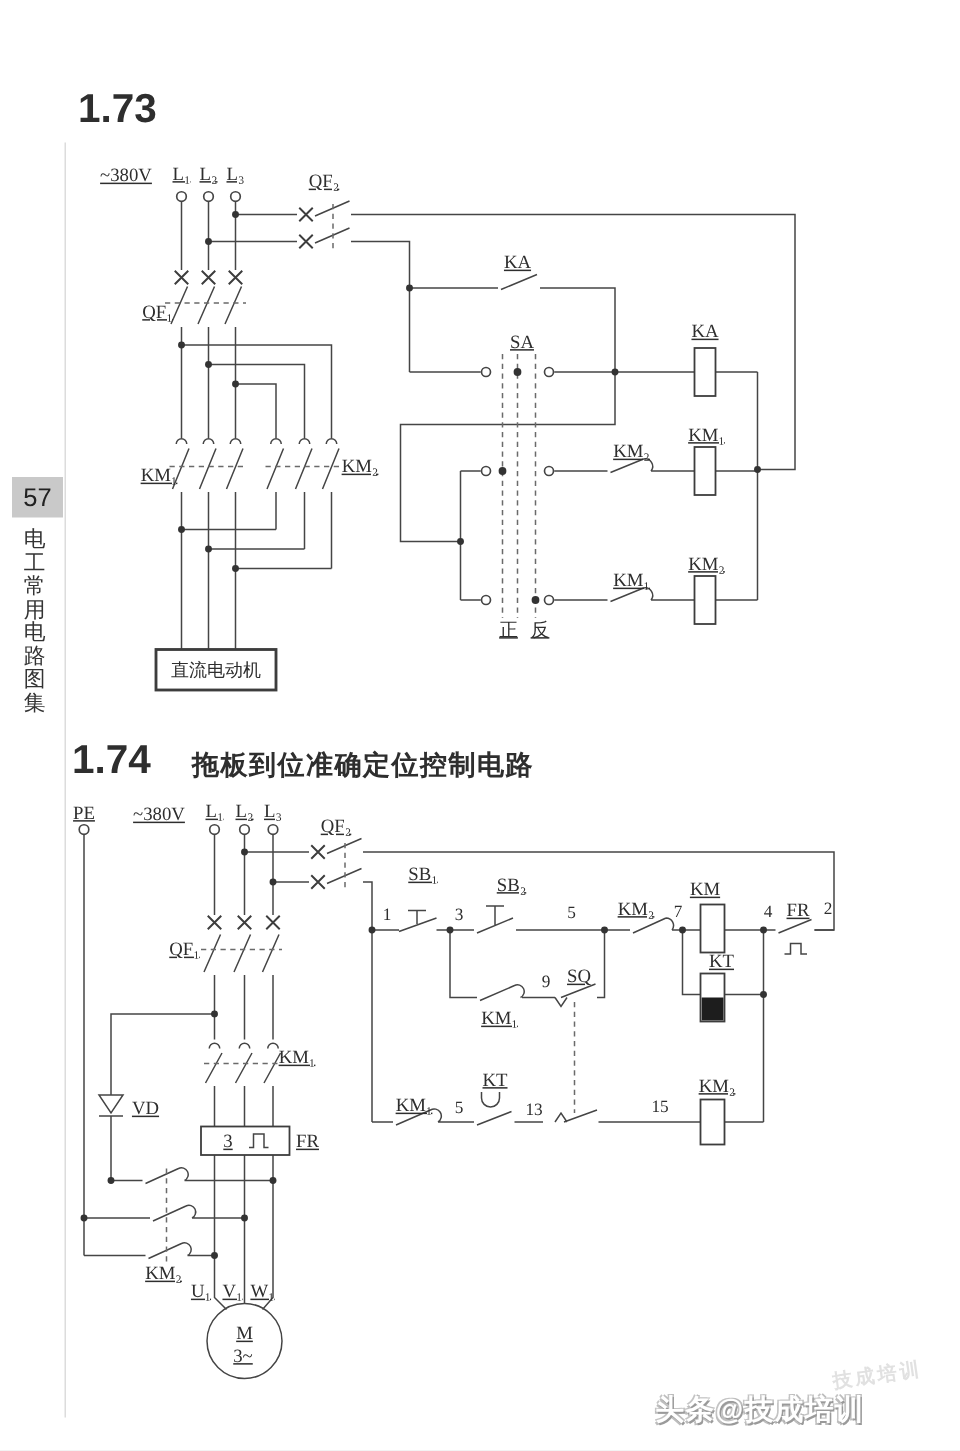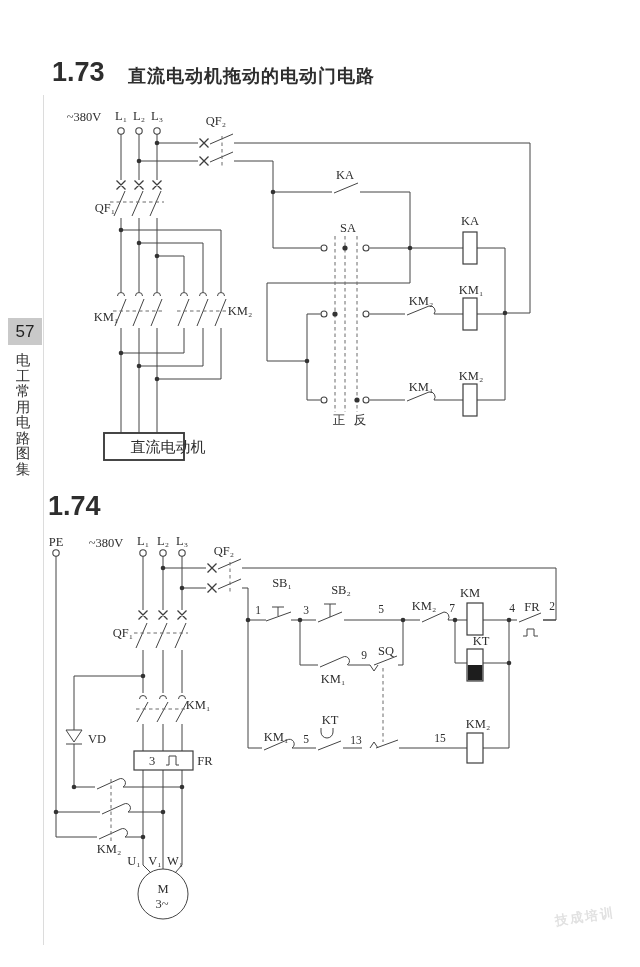--- a/index.html
+++ b/index.html
@@ -1,28 +1,28 @@
 <!DOCTYPE html>
 <html><head>
 <meta charset="utf-8">
 <style>
   html,body{margin:0;padding:0;background:#e9e9e9;}
   .page{position:relative;width:640px;height:967px;background:#ffffff;overflow:hidden;
         font-family:"Liberation Serif", serif;color:#2e2e2e;}
   .abs{position:absolute;}
   .ctr{transform:translate(-50%,-50%);white-space:nowrap;}
-  .lbl{font-size:12.5px;line-height:1;}
+  .lbl{font-size:12.5px;line-height:1;text-decoration:underline;}
   .n{font-size:11.5px;line-height:1;}
   .hdr-num{font-family:"Liberation Sans",sans-serif;font-weight:bold;font-size:27px;line-height:1;}
   .hdr-title{font-family:"Liberation Sans",sans-serif;font-weight:bold;font-size:18px;line-height:1.2;letter-spacing:1px;}
   .badge{background:#c9c9c9;color:#222;width:34px;height:27px;display:flex;align-items:center;justify-content:center;
          font-family:"Liberation Sans",sans-serif;font-size:17px;}
   .vtitle{width:18px;font-size:14.5px;line-height:15.5px;word-break:break-all;text-align:center;color:#333;
           font-family:"Liberation Sans",sans-serif;}
-  .motorbox-label{font-size:15px;margin-left:24px;}
+  .motorbox-label{font-size:12px;}
   .wm-main{font-family:"Liberation Sans",sans-serif;font-weight:bold;font-size:19px;color:#ffffff;
            text-shadow:1px 1px 0 #9a9a9a,-1px -1px 0 #c4c4c4,1px -1px 0 #bdbdbd,-1px 1px 0 #bdbdbd;letter-spacing:1px;}
   .wm-ghost{font-family:"Liberation Sans",sans-serif;font-weight:bold;font-size:13px;color:#c9c9c9;opacity:.55;
             transform:rotate(-8deg);letter-spacing:2px;}
   svg .w{stroke:#454545;stroke-width:1;fill:none;}
   svg .w2{stroke:#3d3d3d;stroke-width:1.9;fill:none;}
   svg .x{stroke:#3d3d3d;stroke-width:1.3;fill:none;}
   svg .dsh{stroke:#6a6a6a;stroke-width:1;fill:none;stroke-dasharray:3.5,3;}
   svg .dot{fill:#333;stroke:none;}
   svg .term{fill:#fff;stroke:#454545;stroke-width:1.1;}
@@ -189,22 +189,22 @@
         <circle class="dot" cx="74" cy="787" r="2.3"></circle>
           <circle class="dot" cx="182" cy="787" r="2.3"></circle>
         <circle class="dot" cx="56" cy="812" r="2.3"></circle>
           <circle class="dot" cx="163" cy="812" r="2.3"></circle>
         <circle class="dot" cx="143" cy="837" r="2.3"></circle>
       </g>
     </g>
   </svg>
 
   <div class="abs hdr-num" style="left:52px;top:59px">1.73</div>
-  <div class="abs hdr-title" style="left:128px;top:66px">直流电动机拖动的电动门电路</div>
   <div class="abs hdr-num" style="left:48px;top:493px">1.74</div>
+  <div class="abs hdr-title" style="left:128px;top:500px">拖板到位准确定位控制电路</div>
 
   <div class="abs badge" style="left:8px;top:318px">57</div>
   <div class="abs vtitle" style="left:14px;top:353px">电工常用电路图集</div>
 
   <span class="abs ctr lbl" style="left:84px;top:117px">~380V</span>
   <span class="abs ctr lbl" style="left:121px;top:116px">L₁</span>
   <span class="abs ctr lbl" style="left:139px;top:116px">L₂</span>
   <span class="abs ctr lbl" style="left:157px;top:116px">L₃</span>
   <span class="abs ctr lbl" style="left:216px;top:121px">QF₂</span>
   <span class="abs ctr lbl" style="left:105px;top:208px">QF₁</span>
@@ -255,14 +255,15 @@
   <span class="abs ctr lbl" style="left:386px;top:651px">SQ</span>
   <span class="abs ctr lbl" style="left:481px;top:641px">KT</span>
   <span class="abs ctr lbl" style="left:276px;top:737px">KM₁</span>
   <span class="abs ctr n" style="left:306px;top:740px">5</span>
   <span class="abs ctr lbl" style="left:330px;top:720px">KT</span>
   <span class="abs ctr n" style="left:356px;top:741px">13</span>
   <span class="abs ctr n" style="left:440px;top:739px">15</span>
   <span class="abs ctr lbl" style="left:478px;top:724px">KM₂</span>
 
   <span class="abs wm-ghost" style="left:555px;top:908px">技成培训</span>
+  <span class="abs wm-main" style="left:437px;top:927px">头条@技成培训</span>
 
 </div>
 
 </body></html>

